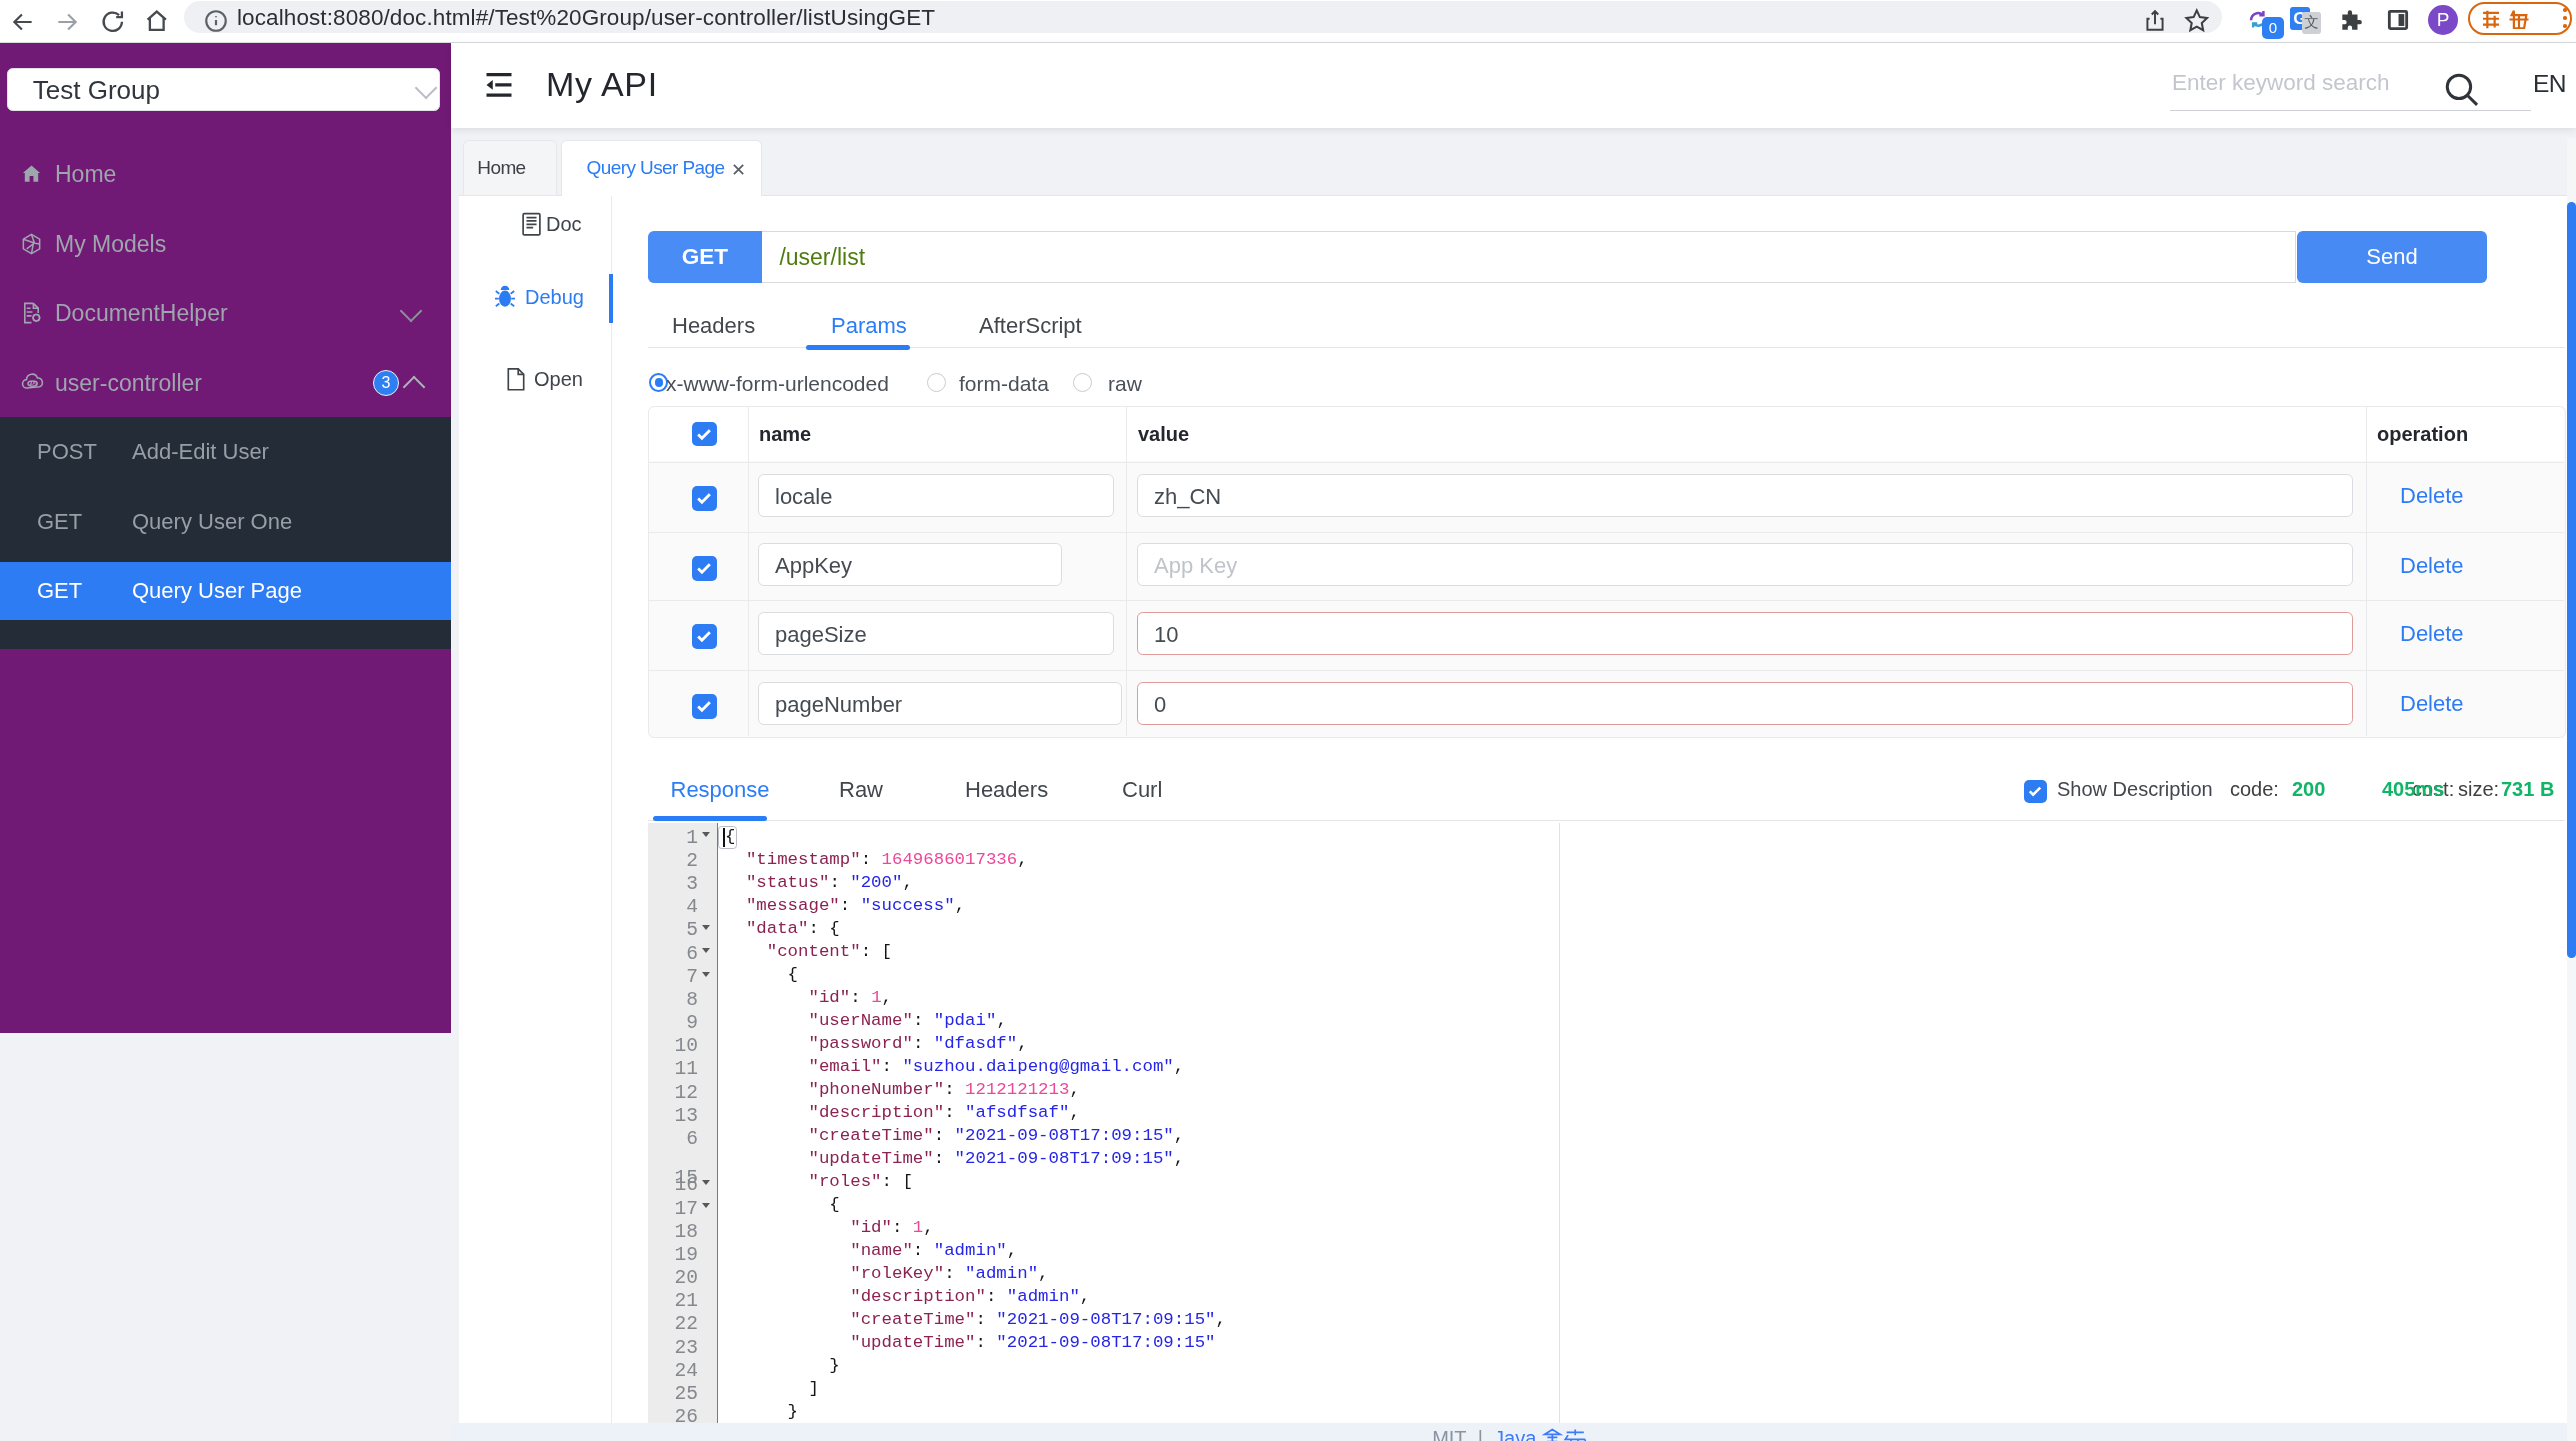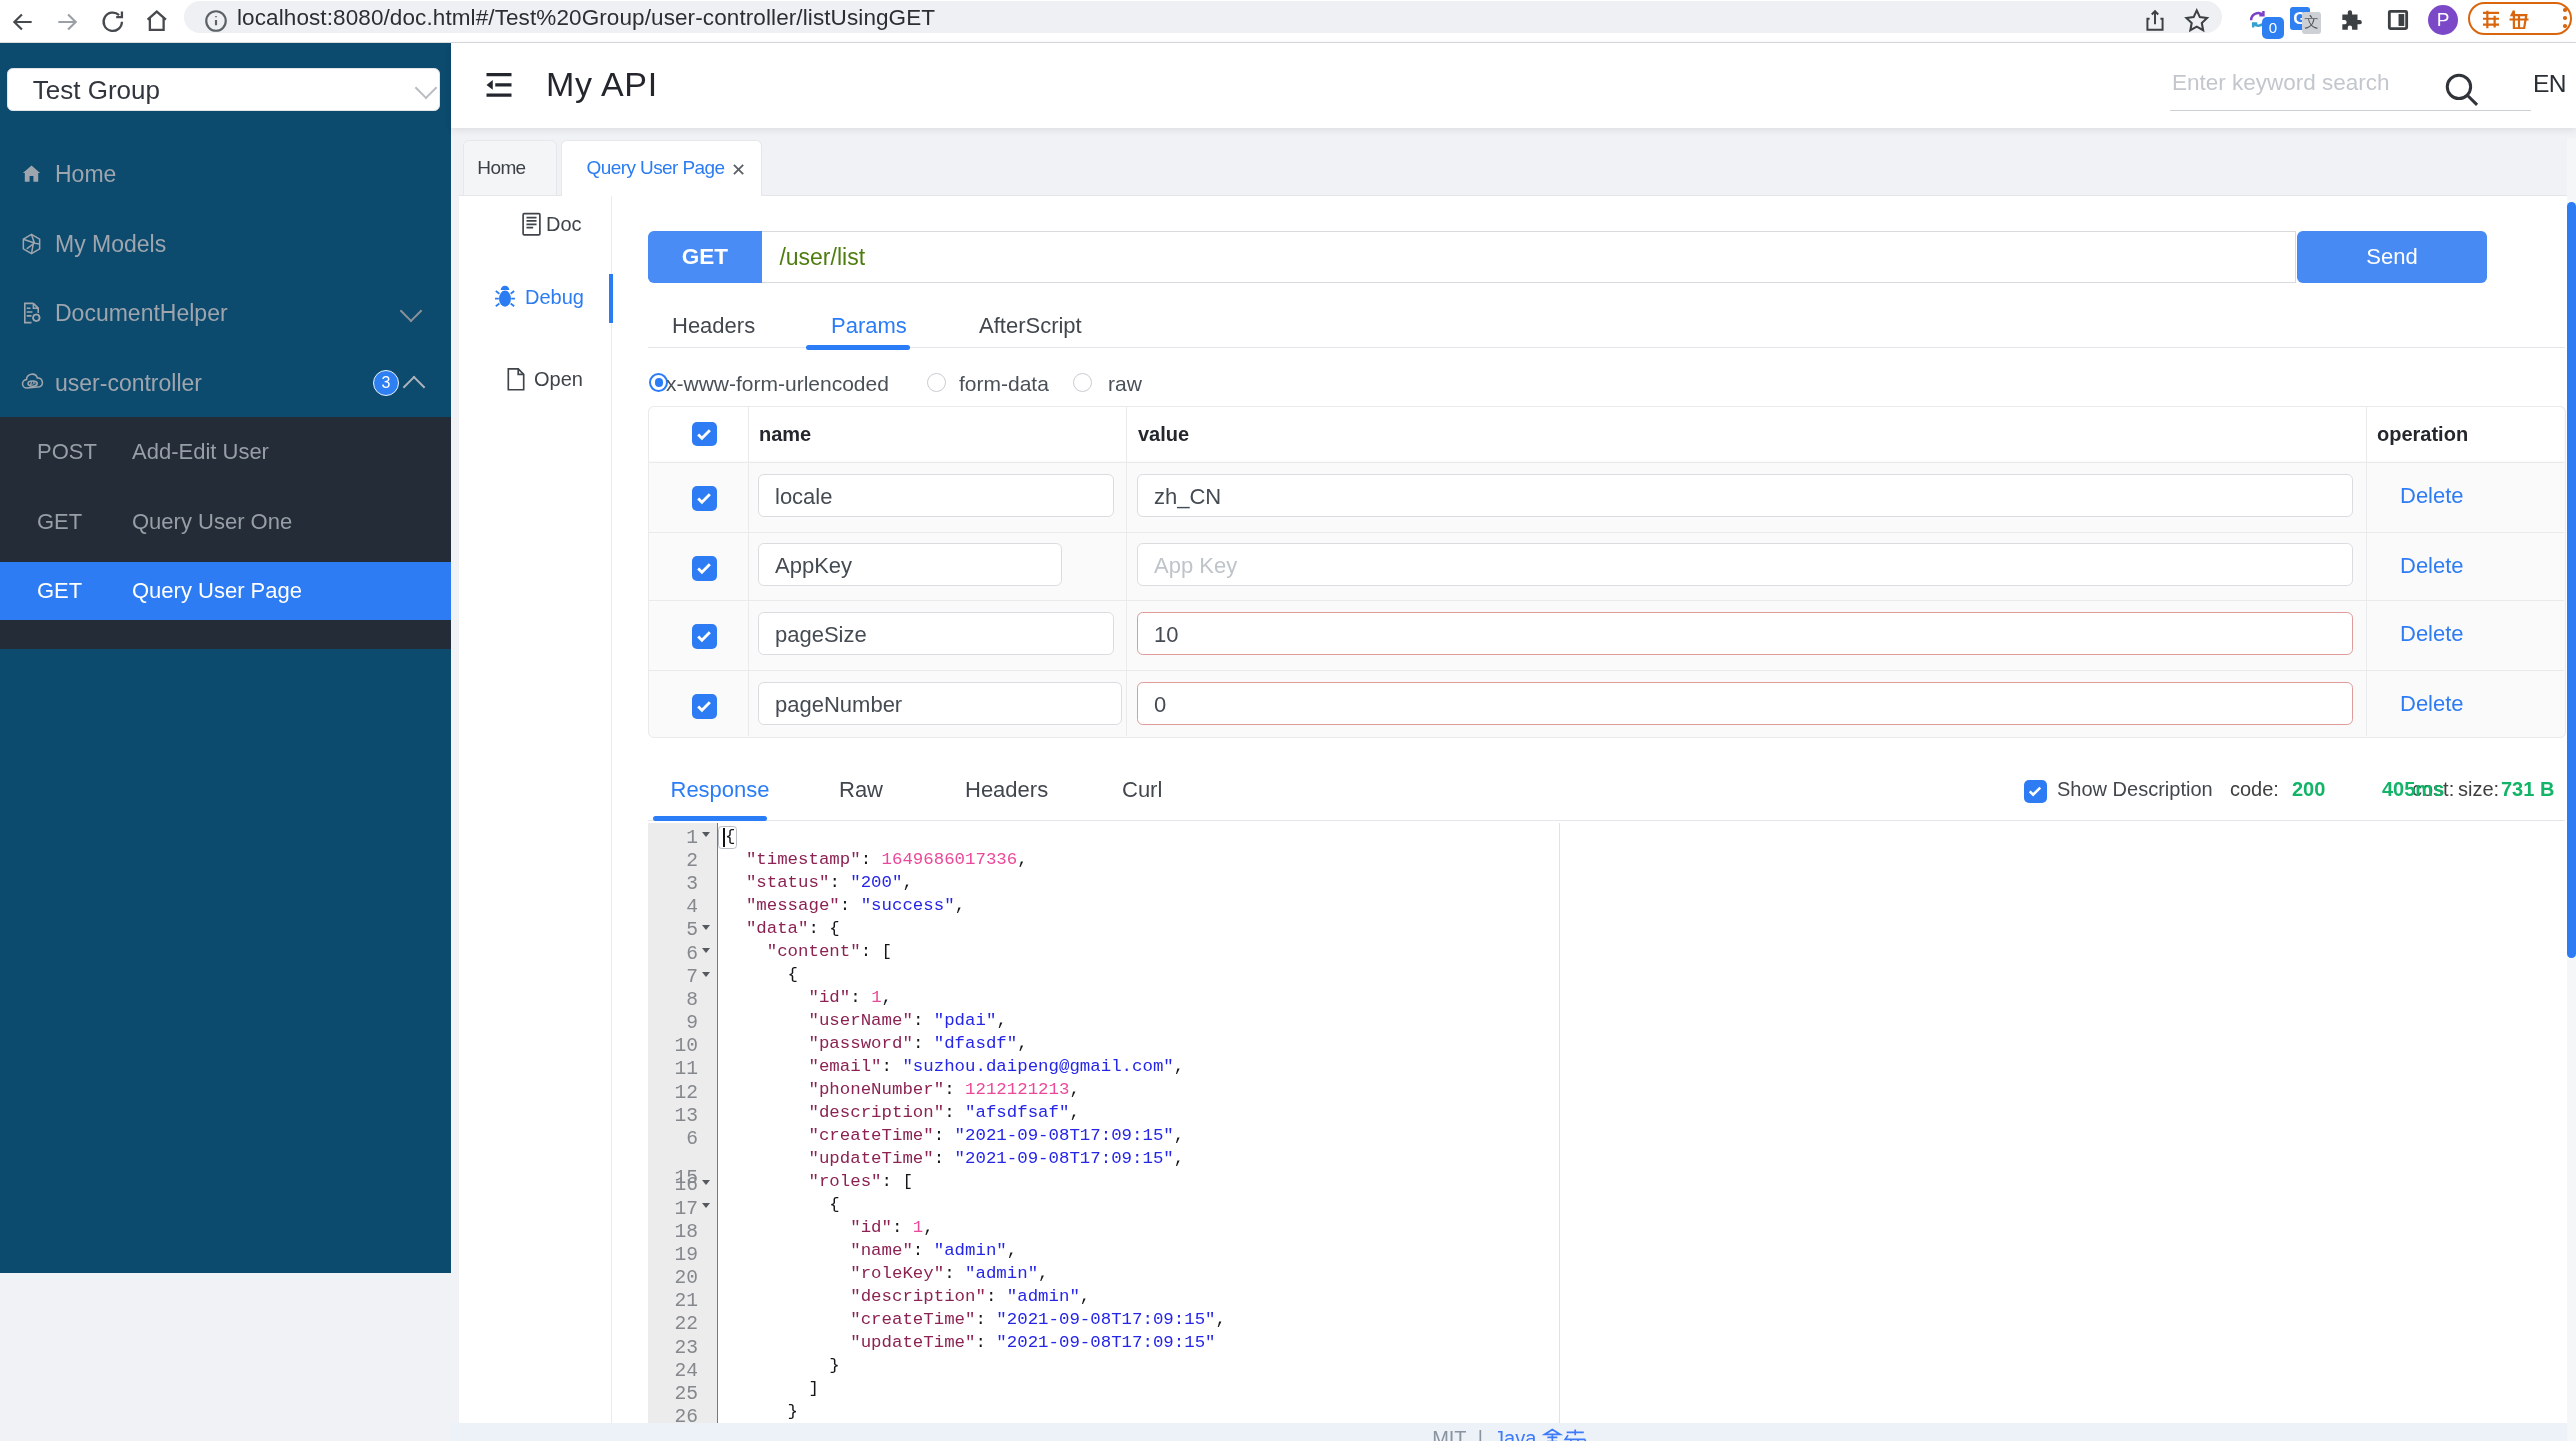--- a/index.html
+++ b/index.html
@@ -3,21 +3,21 @@
 <meta charset="utf-8">
 <style>
 *{margin:0;padding:0;box-sizing:border-box}
 html,body{width:2576px;height:1442px;overflow:hidden;background:#f0f2f5;font-family:"Liberation Sans",sans-serif;-webkit-font-smoothing:antialiased}
 .abs{position:absolute}
 
 #toolbar{position:absolute;left:0;top:0;width:2576px;height:43px;background:#fff;border-bottom:1.4px solid #d8dade}
 #urlpill{position:absolute;left:184px;top:1.4px;width:2038px;height:32px;background:#eef0f3;border-radius:16px}
 #urltext{position:absolute;left:237px;top:5px;font-size:22.5px;color:#2b2e33;letter-spacing:0.1px}
 
-#sidebar{position:absolute;left:0;top:43px;width:451px;height:1230px;background:#0c4a6e}
+#sidebar{position:absolute;left:0;top:43px;width:451px;height:990px;background:#701a75}
 #groupsel{position:absolute;left:7.2px;top:24.6px;width:433px;height:43px;background:#fff;border-radius:5.8px;border:1.4px solid #e2e4e8}
 #groupsel span{position:absolute;left:24.6px;top:6.5px;font-size:26px;color:#31363e}
 .mitem{position:absolute;left:0;width:451px;height:58px;color:#9fa5ad;font-size:23px}
 .mitem .txt{position:absolute;left:55px;top:50%;transform:translateY(-50%)}
 .mitem .ic{position:absolute;left:19.6px;top:50%;transform:translateY(-50%);width:23px;height:23px}
 #submenu{position:absolute;left:0;top:374px;width:451px;height:232px;background:#242c37}
 .smitem{position:absolute;left:0;width:451px;height:70px;color:#989ea6;font-size:22px}
 .smitem .m{position:absolute;left:37px;top:50%;transform:translateY(-50%)}
 .smitem .t{position:absolute;left:132px;top:50%;transform:translateY(-50%)}
 .smitem.sel{background:#2d7cf4;color:#fff;height:58px}

